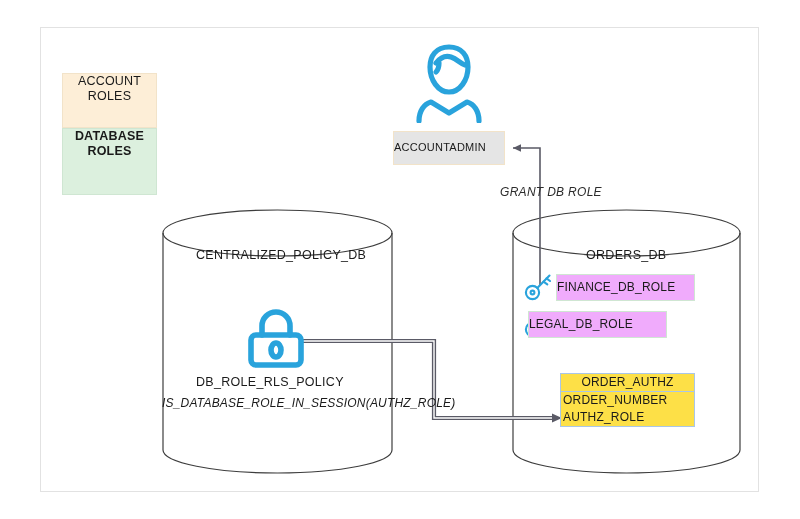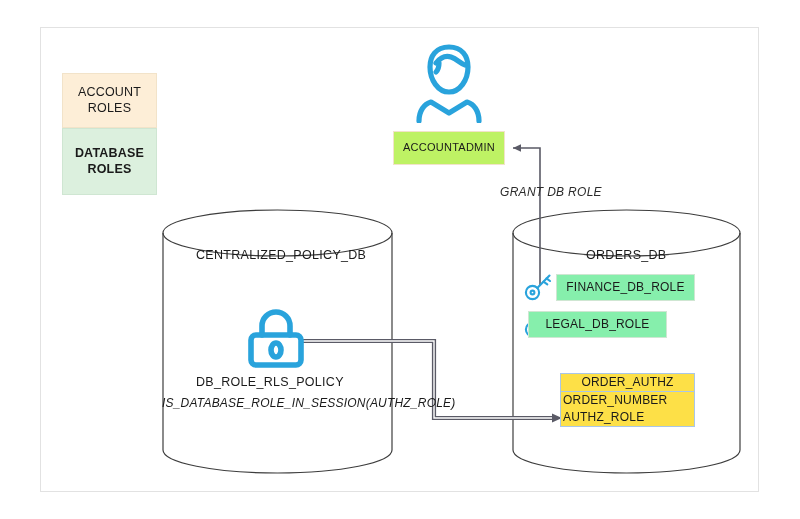--- a/index.html
+++ b/index.html
@@ -36,21 +36,21 @@
     background: #ffffff;
     border: 1px solid #e2e2e2;
     box-sizing: border-box;
   }
   
   .node {
     position: absolute;
     box-sizing: border-box;
     display: flex;
     align-items: center;
-    justify-content: center;
+    justify-content: flex-start;
     text-align: center;
     color: #1a1a1a;
     line-height: 1.22;
   }
   
   .legend-box {
     flex-direction: column;
     font-size: 12.5px;
     letter-spacing: 0.2px;
   }
@@ -63,29 +63,29 @@
     left: 62px; top: 128px; width: 95px; height: 67px;
     background: #dcf0de;
     border: 1px solid #cfe6d2;
     font-weight: bold;
   }
   .legend-box span { display: block; }
 
   
   .accountadmin-box {
     left: 393px; top: 131px; width: 112px; height: 34px;
-    background: #bef264;
+    background: #e5e5e5;
     border: 1px solid #f2e3c9;
     font-size: 11px;
     letter-spacing: 0.25px;
   }
 
   
   .role-chip {
-    background: #86efac;
+    background: #f0abfc;
     border: 1px solid #cfe6d2;
     font-size: 12px;
     letter-spacing: 0.2px;
   }
   .role-finance { left: 556px; top: 274px; width: 139px; height: 27px; }
   .role-legal   { left: 528px; top: 311px; width: 139px; height: 27px; }
 
   
   .table-box {
     position: absolute;

